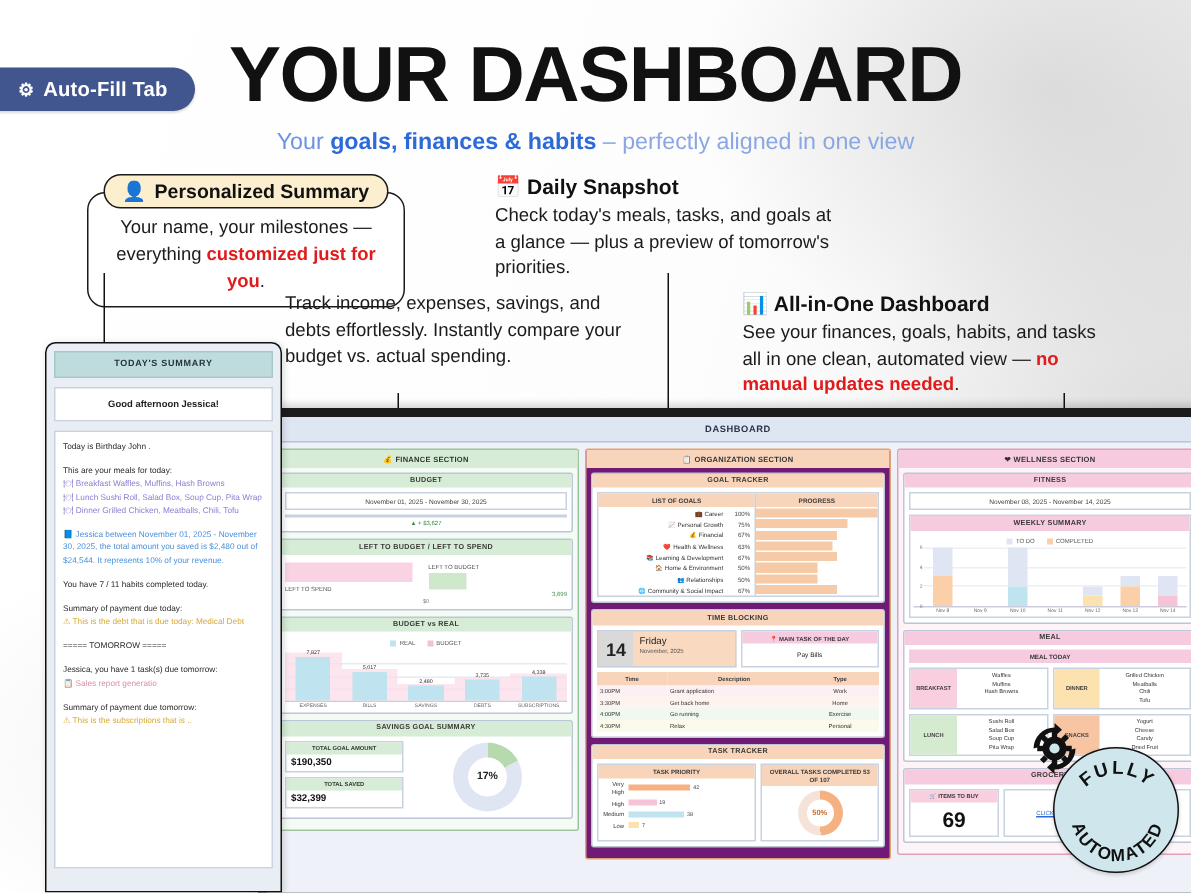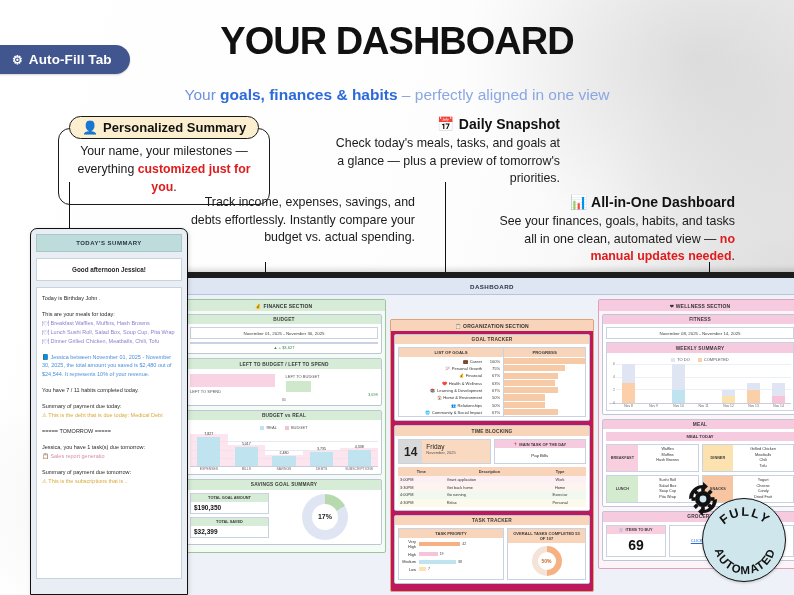--- a/index.html
+++ b/index.html
@@ -29,21 +29,21 @@
     font-size: 13.5px; font-weight: bold;
     display: flex; align-items: center; gap: 6px;
     letter-spacing: .1px;
     box-shadow: 0 1px 2px rgba(0,0,0,.18);
   }
   .autofill-tab .gear { font-size: 12px; }
 
   .page-title {
     position: absolute; left: 0; right: 0; top: 20px;
     text-align: center;
-    font-size: 38px; font-weight: bold; color: #111;
+    font-size: 52px; font-weight: bold; color: #111;
     letter-spacing: -1px;
     font-family: "Liberation Sans", sans-serif;
   }
   .subtitle {
     position: absolute; left: 0; right: 0; top: 86px;
     text-align: center;
     font-size: 15.5px; color: #6d93e0;
   }
   .subtitle b { color: #2d6ad9; }
   .subtitle .dash { color: #8aa7e4; margin-top: 12px; }
@@ -59,21 +59,21 @@
   }
   .callout .box {
     border: 1.6px solid #1a1a1a; border-radius: 12px;
     background: #fff;
     margin-top: -11px; padding: 14px 10px 8px 10px;
     font-size: 12.3px; line-height: 1.45; color: #1b1b1b;
     text-align: center;
   }
   .callout .box .hl { color: #e01b1b; font-weight: bold; }
 
-  .plain-callout { position: absolute; text-align: right; }
+  .plain-callout { position: absolute; text-align: left; }
   .plain-callout .ptitle {
     font-size: 14px; font-weight: bold; color: #111;
     margin-bottom: 3px; white-space: nowrap;
   }
   .plain-callout .ptext { font-size: 12.4px; line-height: 1.42; color: #1b1b1b; }
   .plain-callout .ptext .hl { color: #e01b1b; font-weight: bold; }
 
   .leader { position: absolute; background: #111; }
   .leader.v { width: 1.4px; }
   .leader.h { height: 1.4px; }
@@ -117,21 +117,21 @@
     border: .7px solid #9aa7bd; border-radius: 2px;
     background: #f6f8fc; padding: 3px; margin-bottom: 4px;
   }
   .sec-title {
     text-align: center; font-weight: bold; font-size: 5px;
     padding: 2.5px 0; margin: -3px -3px 3px -3px;
     letter-spacing: .2px; color: #333;
   }
   .sec.fin  { border-color: #9dc59d; background: #f4faf4; }
   .sec.fin  > .sec-title { background: #d6ecd6; }
-  .sec.org  { border-color: #e0a277; background: #be185d; margin-top: 20px; }
+  .sec.org  { border-color: #e0a277; background: #701a75; }
   .sec.org  > .sec-title { background: #f8d4ba; }
   .sec.well { border-color: #dda0bd; background: #fdf4f8; }
   .sec.well > .sec-title { background: #f7cbdf; }
 
   .card { border: .7px solid #bcc6d6; border-radius: 2px; background: #fff; margin-bottom: 4px; }
   .card-title {
     text-align: center; font-weight: bold; font-size: 4.8px;
     padding: 2.2px 0; letter-spacing: .2px; color: #3a3a3a;
   }
   .ct-green { background: #d6ecd6; }

